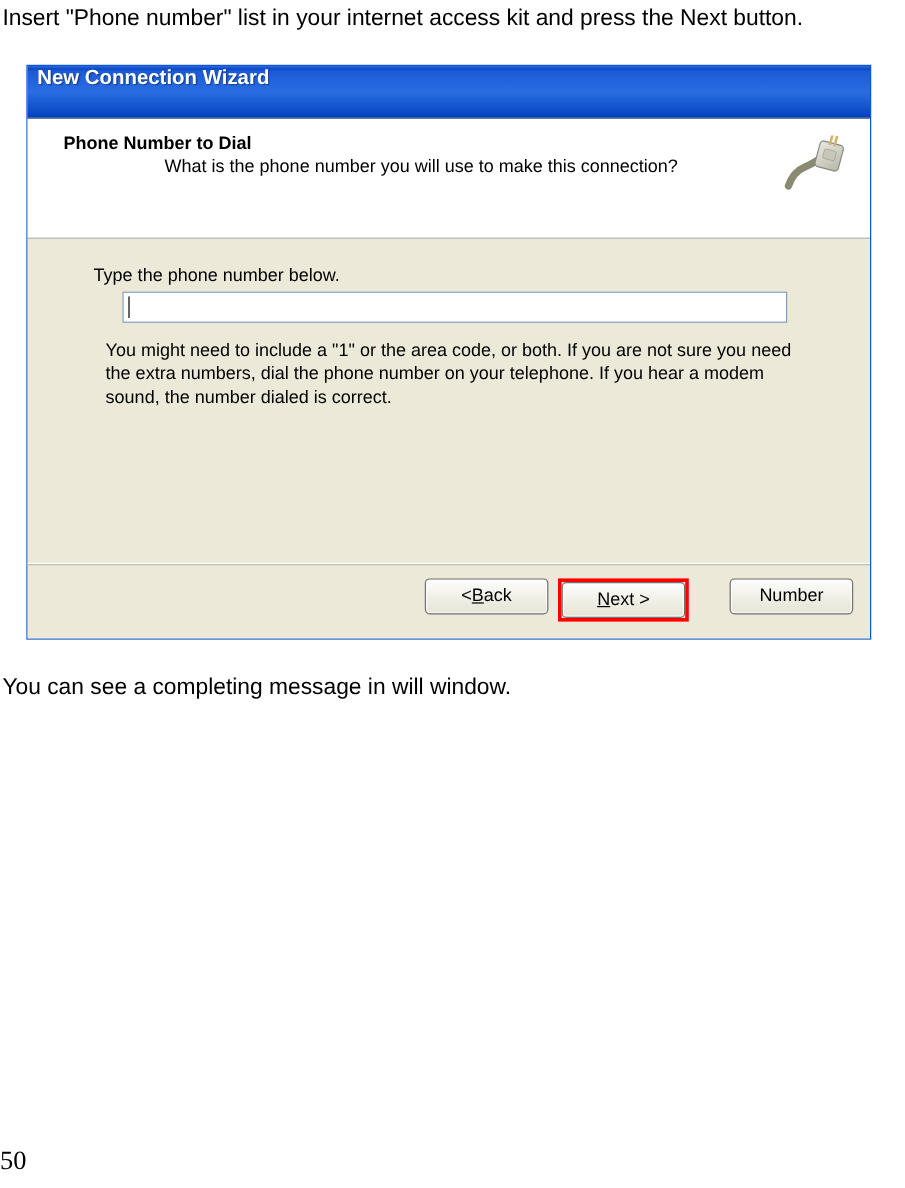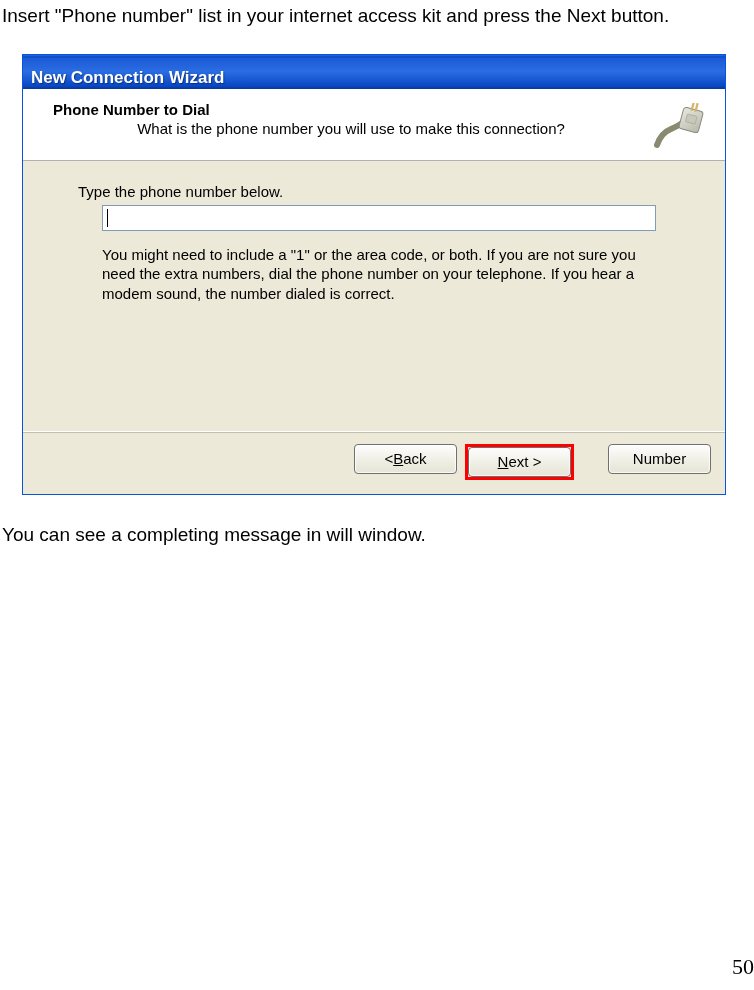--- a/index.html
+++ b/index.html
@@ -22,37 +22,37 @@
     }
     .wizard-window {
       margin: 25px 0 0 22px;
       width: 704px;
       border: 1px solid #0855dd;
       background: #ece9d8;
       box-shadow: 0 0 0 0;
     }
     .titlebar {
       background: linear-gradient(to bottom, #2a6ae0 0%, #0c47c4 6%, #1c5ad7 10%, #2a6de2 50%, #0846c3 95%, #083aa0 100%);
-      height: 34px;
-      display: flex;
-      align-items: flex-end;
+      height: 44px;
+      display: flex;
+      align-items: flex-start;
       padding: 0 6px;
       border-bottom: 1px solid #083aa0;
     }
     .titlebar-title {
       color: #fff;
       font-family: "Trebuchet MS", Tahoma, sans-serif;
       font-size: 17px;
       font-weight: bold;
       text-shadow: 1px 1px 1px rgba(0,0,0,0.4);
       padding-left: 2px;
     }
     .wizard-header {
       background: #fff;
-      height: 72px;
+      height: 100px;
       border-bottom: 1px solid #b0b0b0;
       position: relative;
       padding: 12px 100px 10px 30px;
     }
     .wizard-header-title {
       font-family: Tahoma, sans-serif;
       font-size: 15px;
       font-weight: bold;
       color: #000;
     }
@@ -111,21 +111,21 @@
       top: 3px;
       width: 1px;
       height: 18px;
       background: #000;
     }
     .hint-text {
       font-family: Tahoma, sans-serif;
       font-size: 15px;
       color: #000;
       margin-top: 14px;
-      margin-left: 24px;
+      margin-left: 10px;
       margin-right: 30px;
       line-height: 1.3;
     }
     .wizard-footer {
       background: #ece9d8;
       border-top: 1px solid #fff;
       box-shadow: inset 0 1px 0 #c0c0b0;
       padding: 12px 14px 14px 0;
       display: flex;
       justify-content: flex-end;
@@ -166,21 +166,21 @@
       font-size: 19px;
       color: #000;
       padding: 28px 2px 0 2px;
       line-height: 1.3;
     }
     .page-number {
       position: absolute;
       bottom: 10px;
       left: 0;
       right: 0;
-      text-align: right;
+      text-align: left;
       font-family: "Times New Roman", serif;
       font-size: 22px;
       color: #000;
     }
   </style>
 </head>
 <body>
 
 <div class="doc-text">Insert "Phone number" list in your internet access kit and press the Next button.</div>
 

